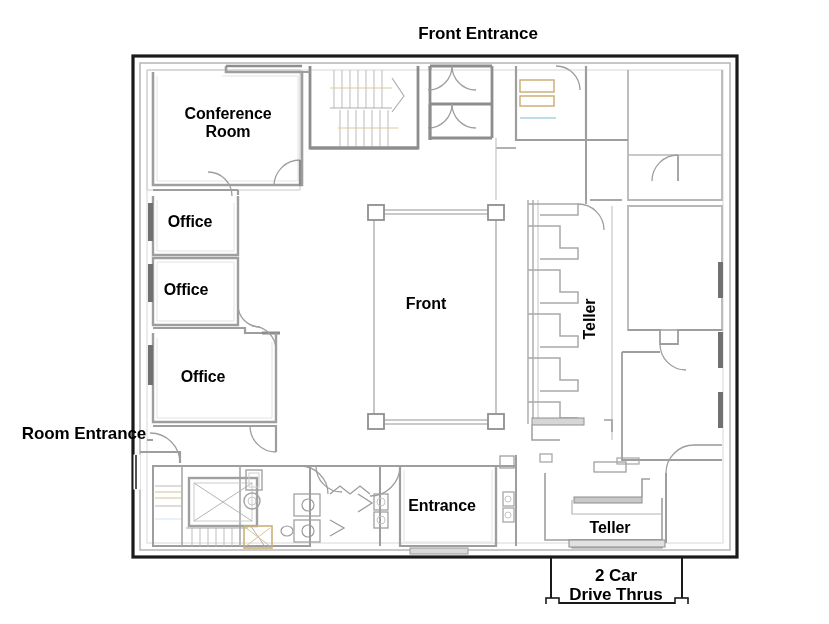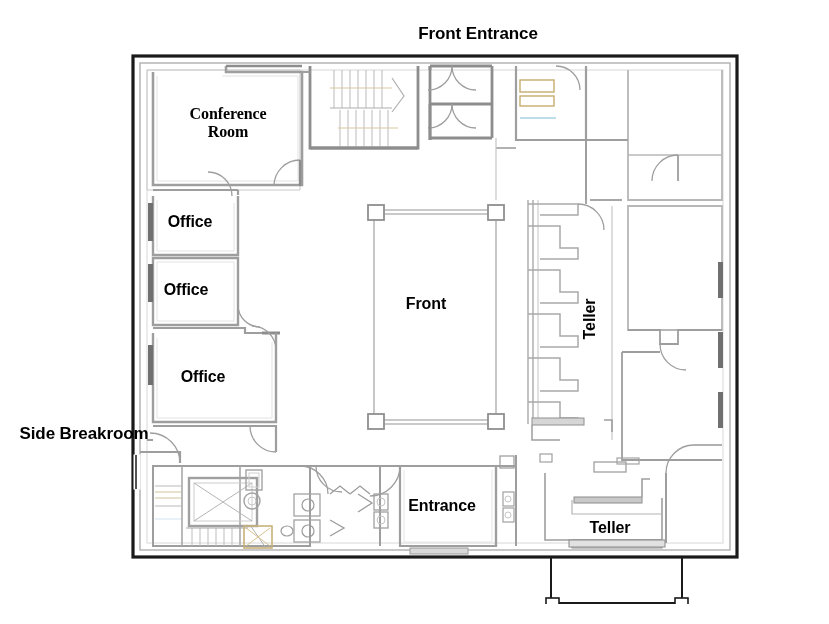--- a/index.html
+++ b/index.html
@@ -348,24 +348,26 @@
       <path d="M496,138 L496,200" fill="none" stroke="#c4c4c4" stroke-width="1.2"></path>
 
       <line x1="300" y1="72" x2="310" y2="72" stroke="#9e9e9e" stroke-width="2"></line>
 
       <rect x="540" y="454" width="12" height="8" fill="none" stroke="#a0a0a0" stroke-width="1.2"></rect>
     </g>
   </svg>
 
   <div class="lbl lbl-outer" style="left:378px; top:24px; width:200px;">Front Entrance</div>
 
-  <div class="lbl lbl-outer" style="left:14px; top:424px; width:140px;">Side Breakroom</div>
-
-
-  <div class="lbl lbl-room" style="left:153px; top:105px; width:150px;font-family:Liberation Serif, serif;">Conference
+  <div class="lbl lbl-outer" style="left:14px; top:424px; width:140px;">Room Entrance</div>
+
+  <div class="lbl lbl-outer" style="left:536px; top:566px; width:160px;">2 Car
+Drive Thrus</div>
+
+  <div class="lbl lbl-room" style="left:153px; top:105px; width:150px;">Conference
 Room</div>
 
   <div class="lbl lbl-room" style="left:140px; top:213px; width:100px;">Office</div>
 
   <div class="lbl lbl-room" style="left:136px; top:281px; width:100px;">Office</div>
 
   <div class="lbl lbl-room" style="left:153px; top:368px; width:100px;">Office</div>
 
   <div class="lbl lbl-room" style="left:376px; top:295px; width:100px;">Front</div>
 

